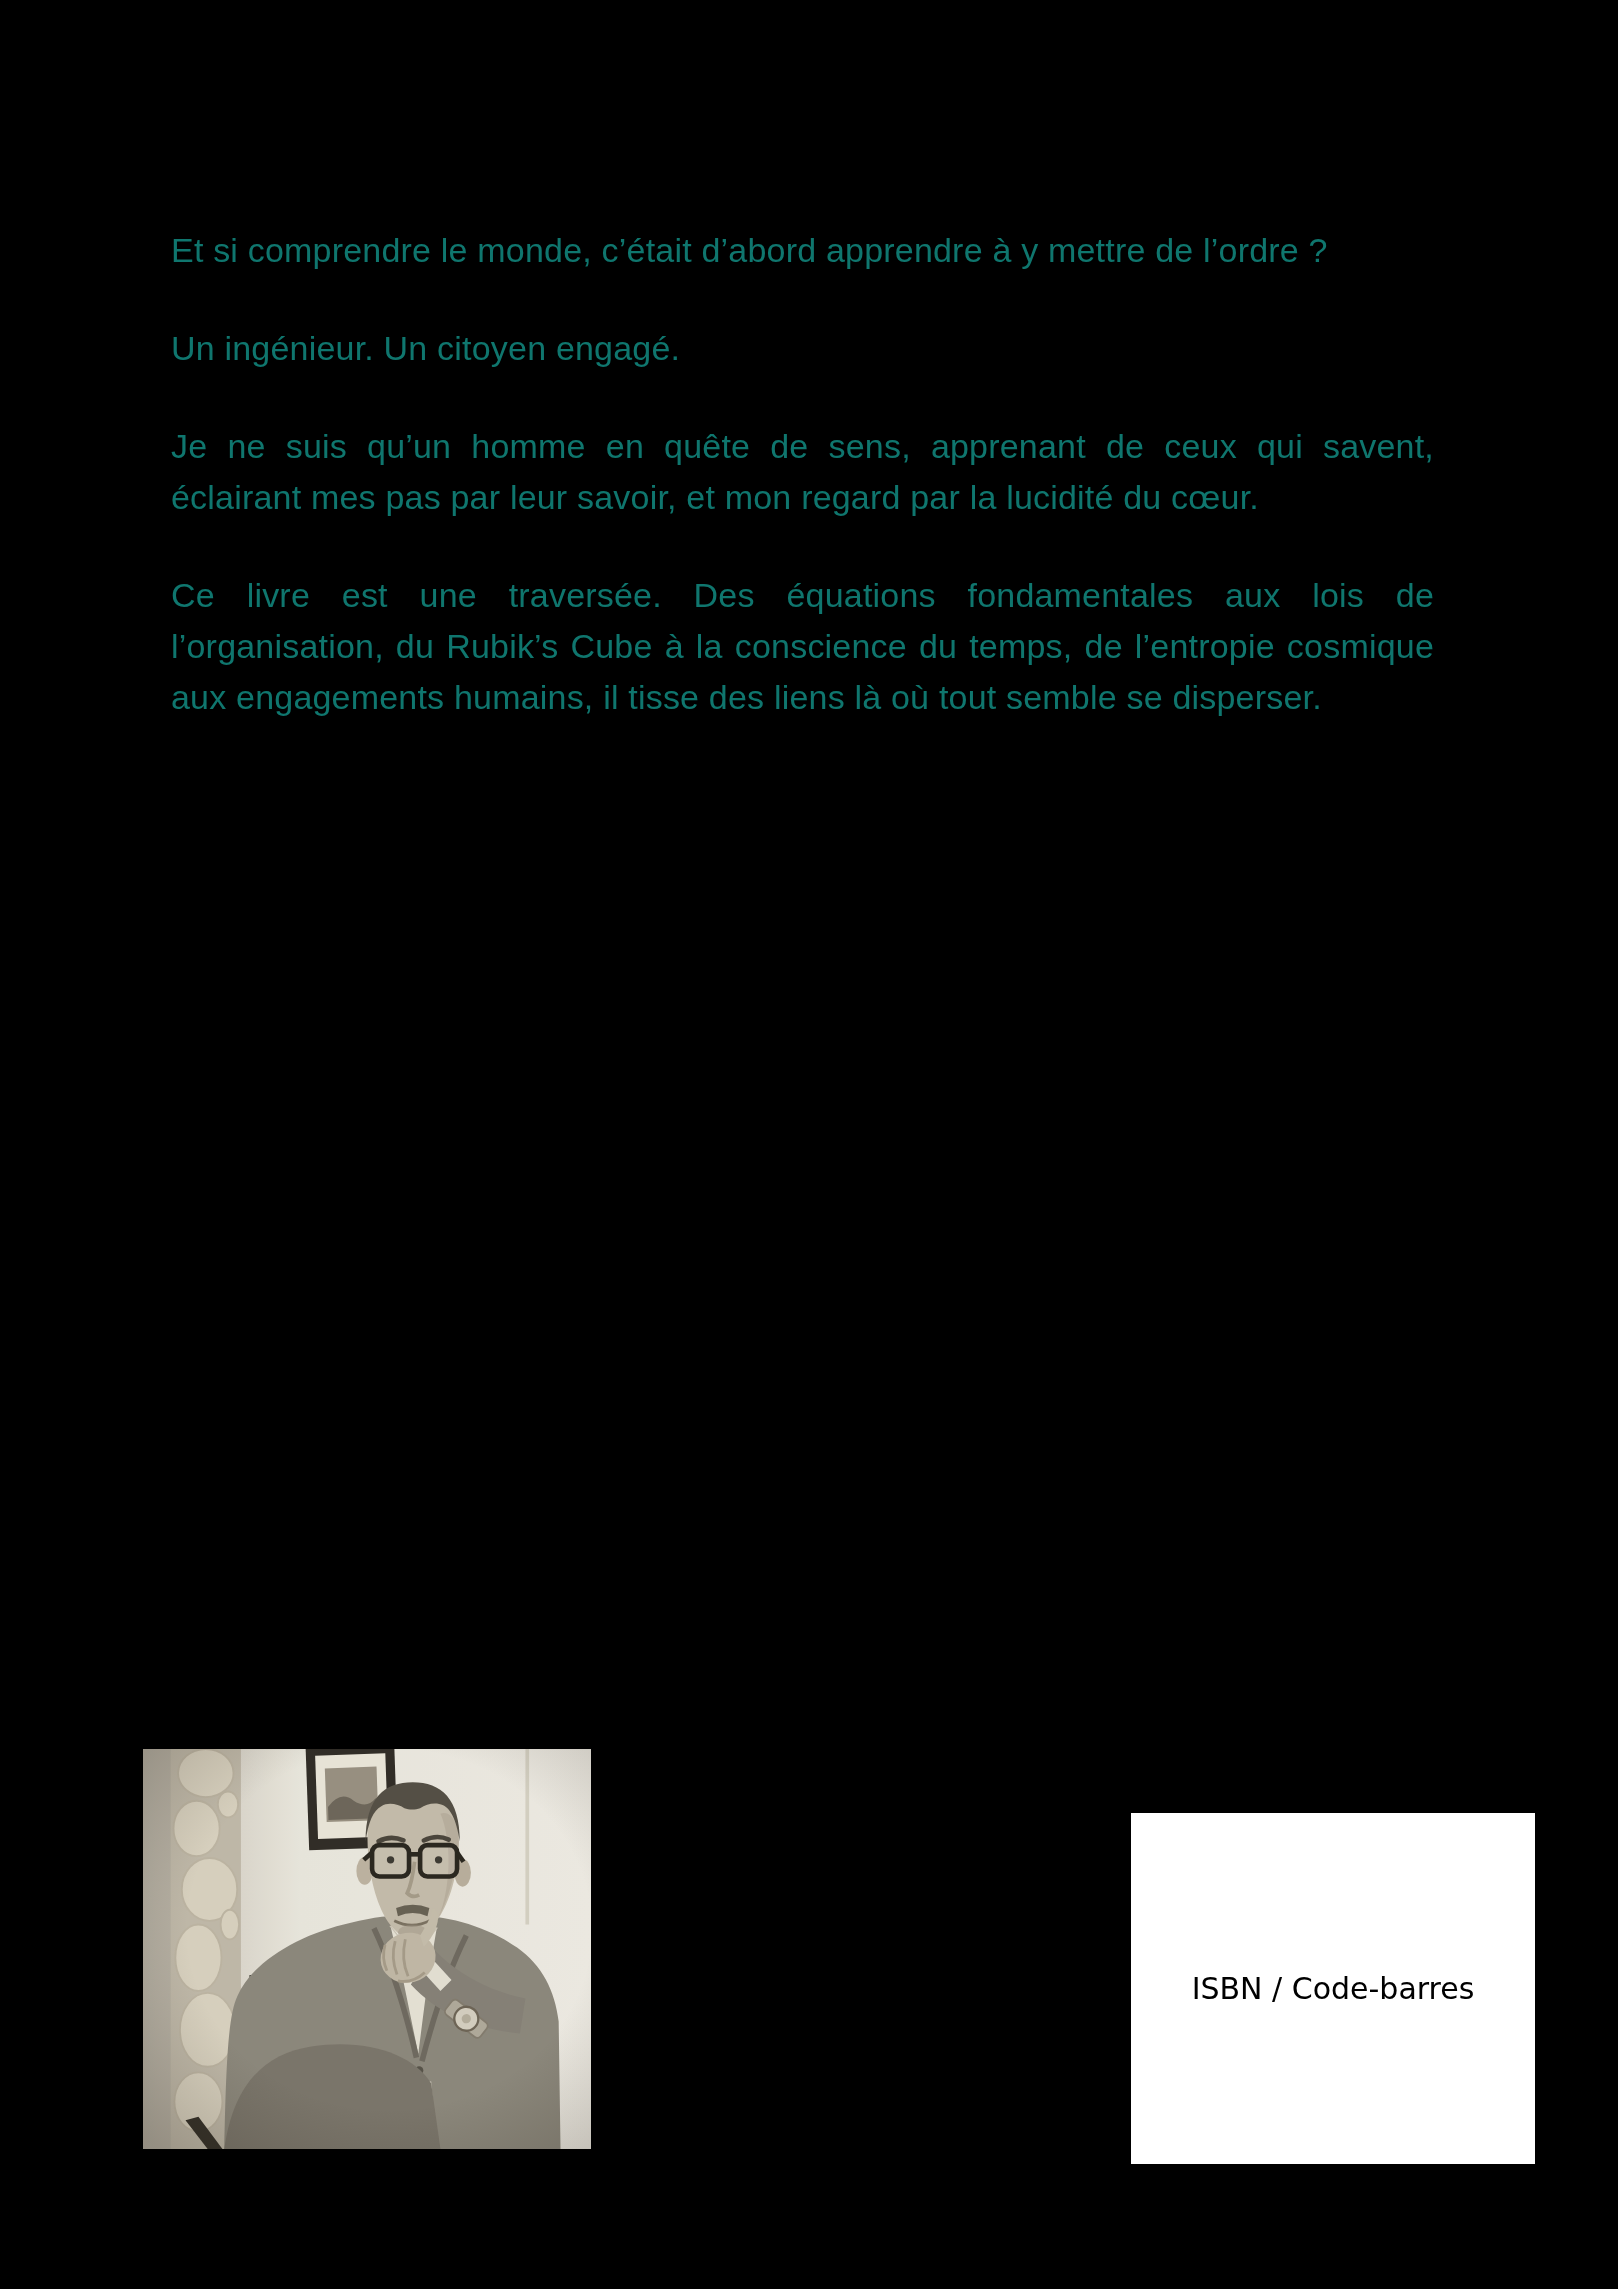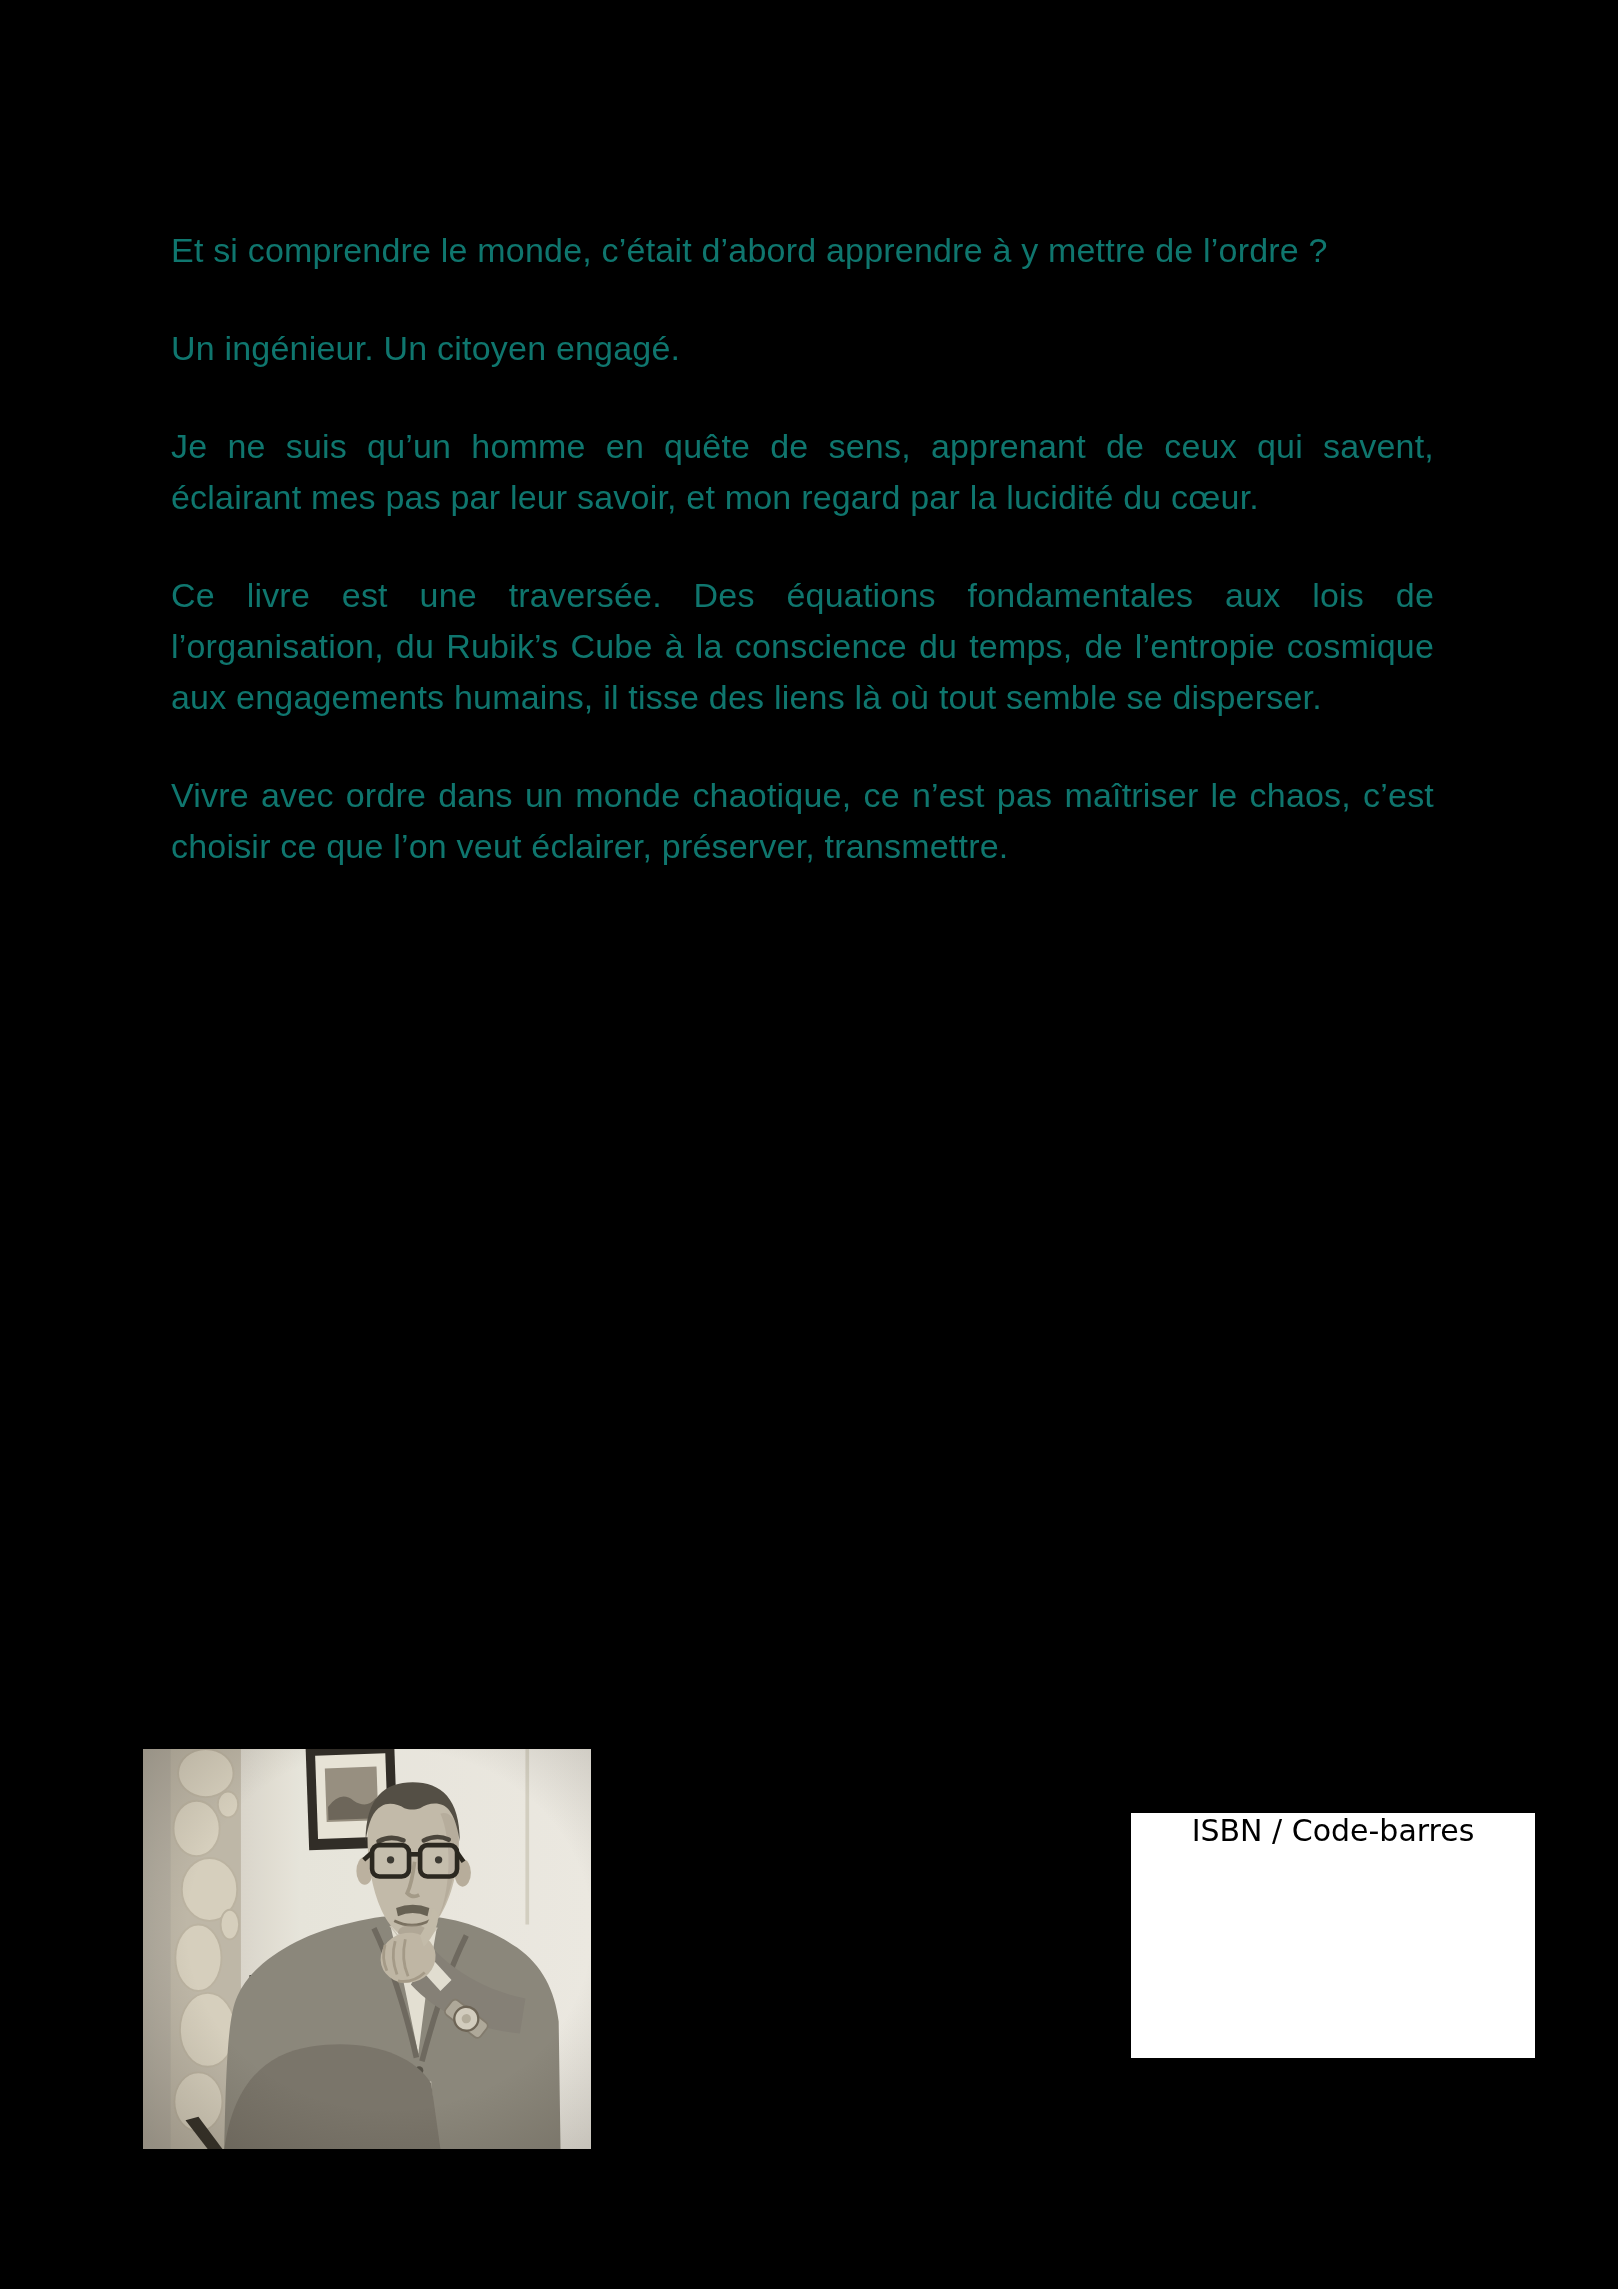--- a/index.html
+++ b/index.html
@@ -42,43 +42,43 @@
   .author-photo svg {
     display: block;
     width: 100%;
     height: 100%;
   }
   .isbn-box {
     position: absolute;
     left: 1131px;
     top: 1813px;
     width: 404px;
-    height: 245px;
+    height: 351px;
     background: #ffffff;
     display: flex;
+    align-items: center;
     justify-content: center;
   }
   .isbn-box span {
     font-family: "DejaVu Sans", sans-serif;
     font-size: 30px;
     color: #000000;
     white-space: nowrap;
   }
 </style>
 </head>
 <body>
 
 <div class="page">
 
   <div class="text-block">
     <p>Et si comprendre le monde, c’était d’abord apprendre à y mettre de l’ordre ?</p>
     <p>Un ingénieur. Un citoyen engagé.</p>
     <p>Je ne suis qu’un homme en quête de sens, apprenant de ceux qui savent, éclairant mes pas par leur savoir, et mon regard par la lucidité du cœur.</p>
     <p>Ce livre est une traversée. Des équations fondamentales aux lois de l’organisation, du Rubik’s Cube à la conscience du temps, de l’entropie cosmique aux engagements humains, il tisse des liens là où tout semble se disperser.</p>
-    <p>Vivre avec ordre dans un monde chaotique, ce n’est pas maîtriser le chaos, c’est choisir ce que l’on veut éclairer, préserver, transmettre.</p>
   </div>
 
   <figure class="author-photo">
     <svg viewBox="0 0 485 433" xmlns="http://www.w3.org/2000/svg" role="img">
       <defs>
         <linearGradient id="wallGrad" x1="0" y1="0" x2="1" y2="0">
           <stop offset="0" stop-color="#c9c3b6"></stop>
           <stop offset="0.35" stop-color="#eeebe3"></stop>
           <stop offset="1" stop-color="#f3f0e9"></stop>
         </linearGradient>

